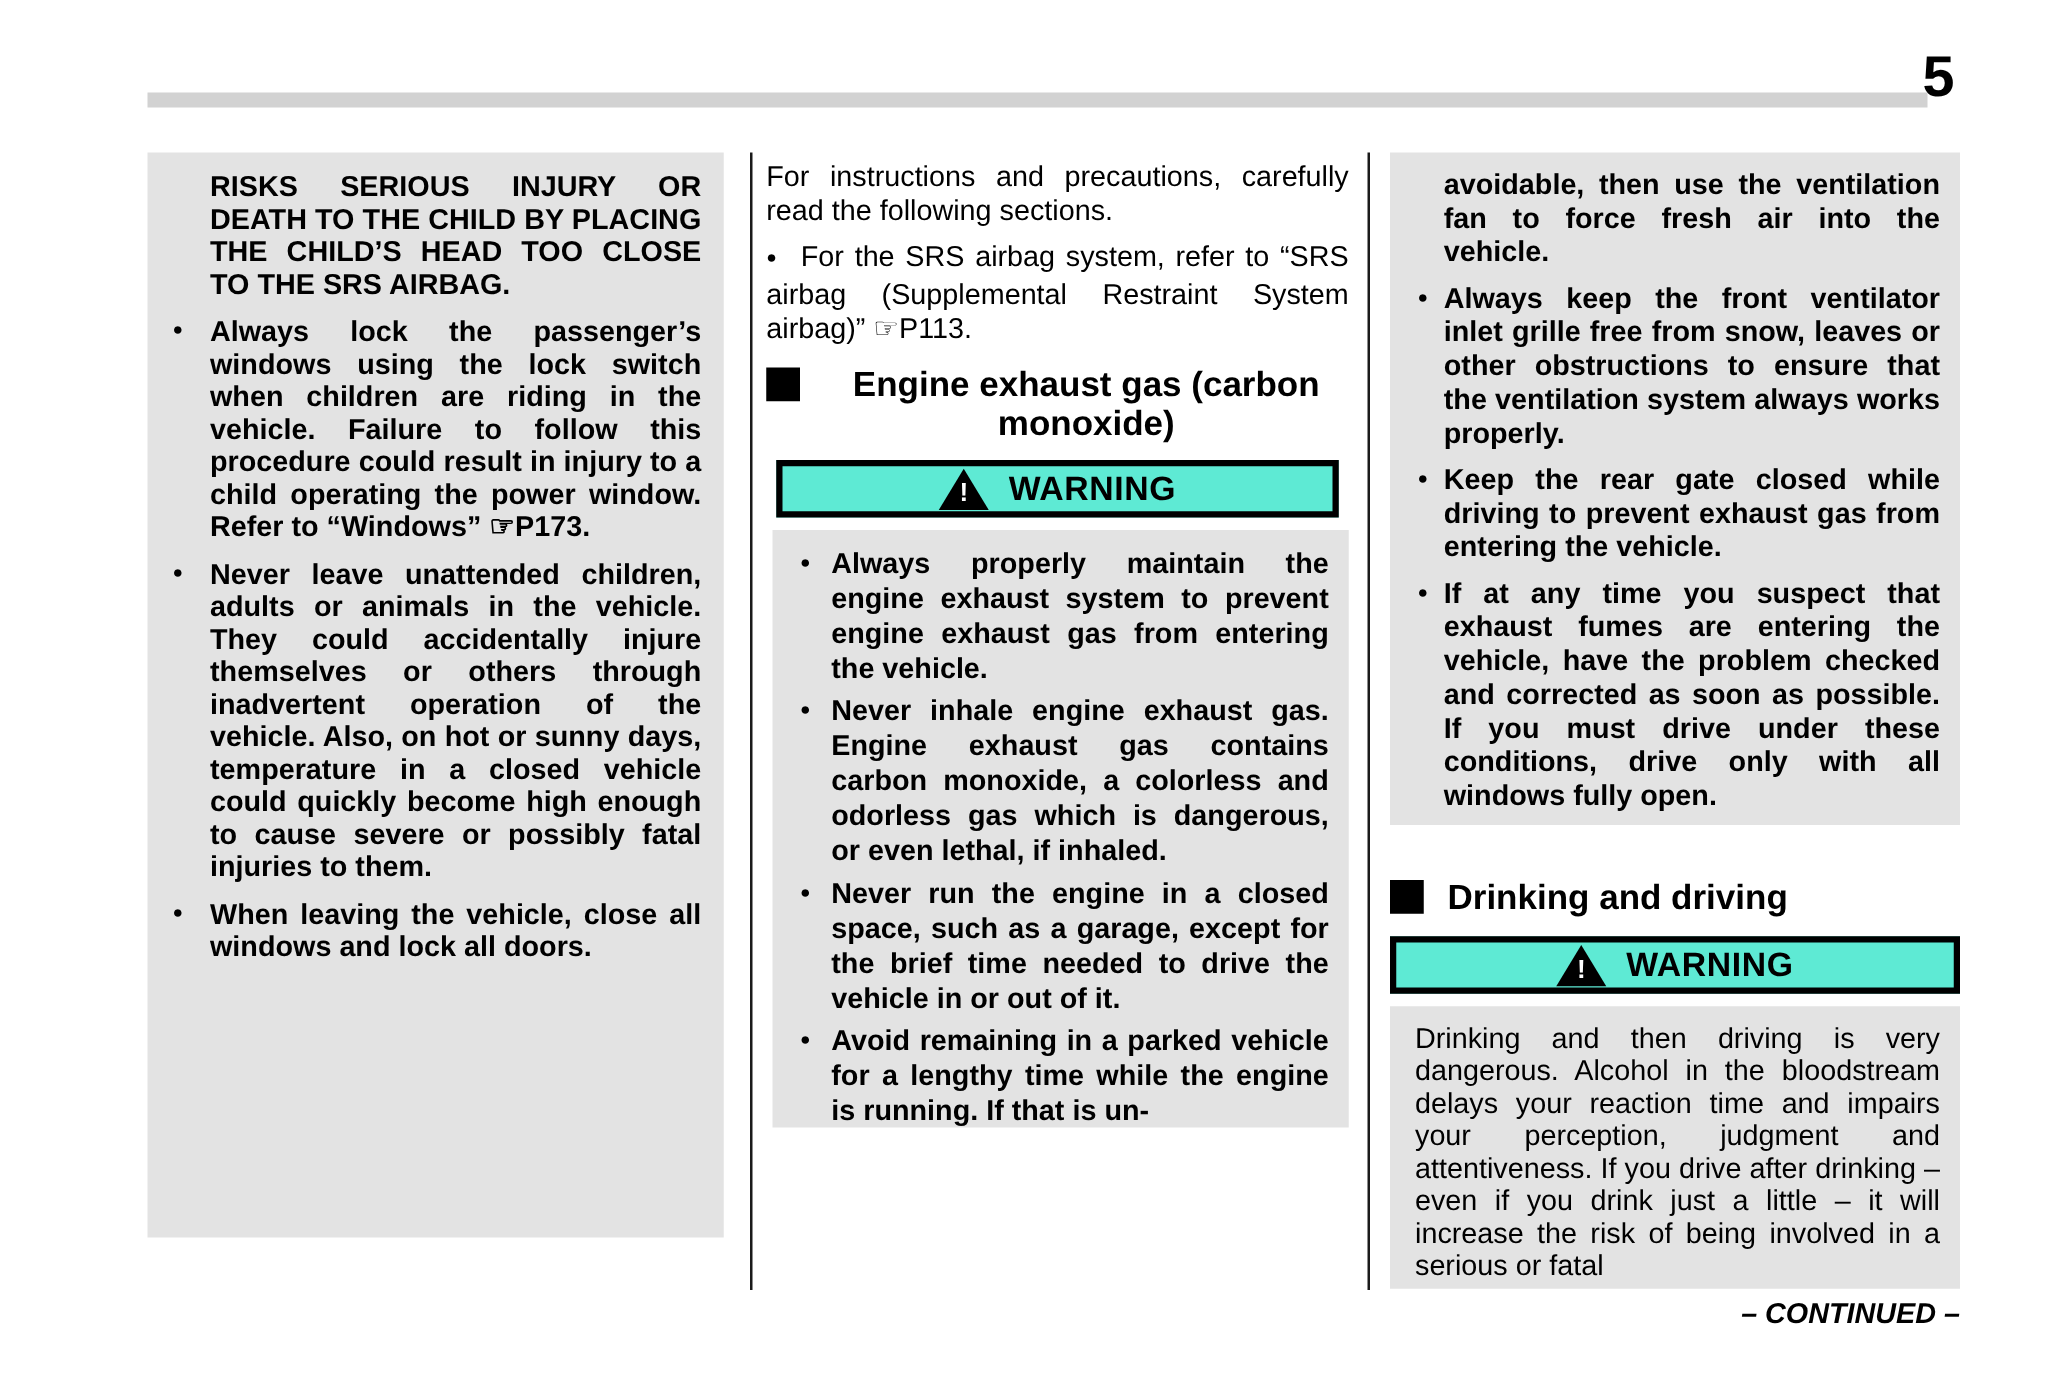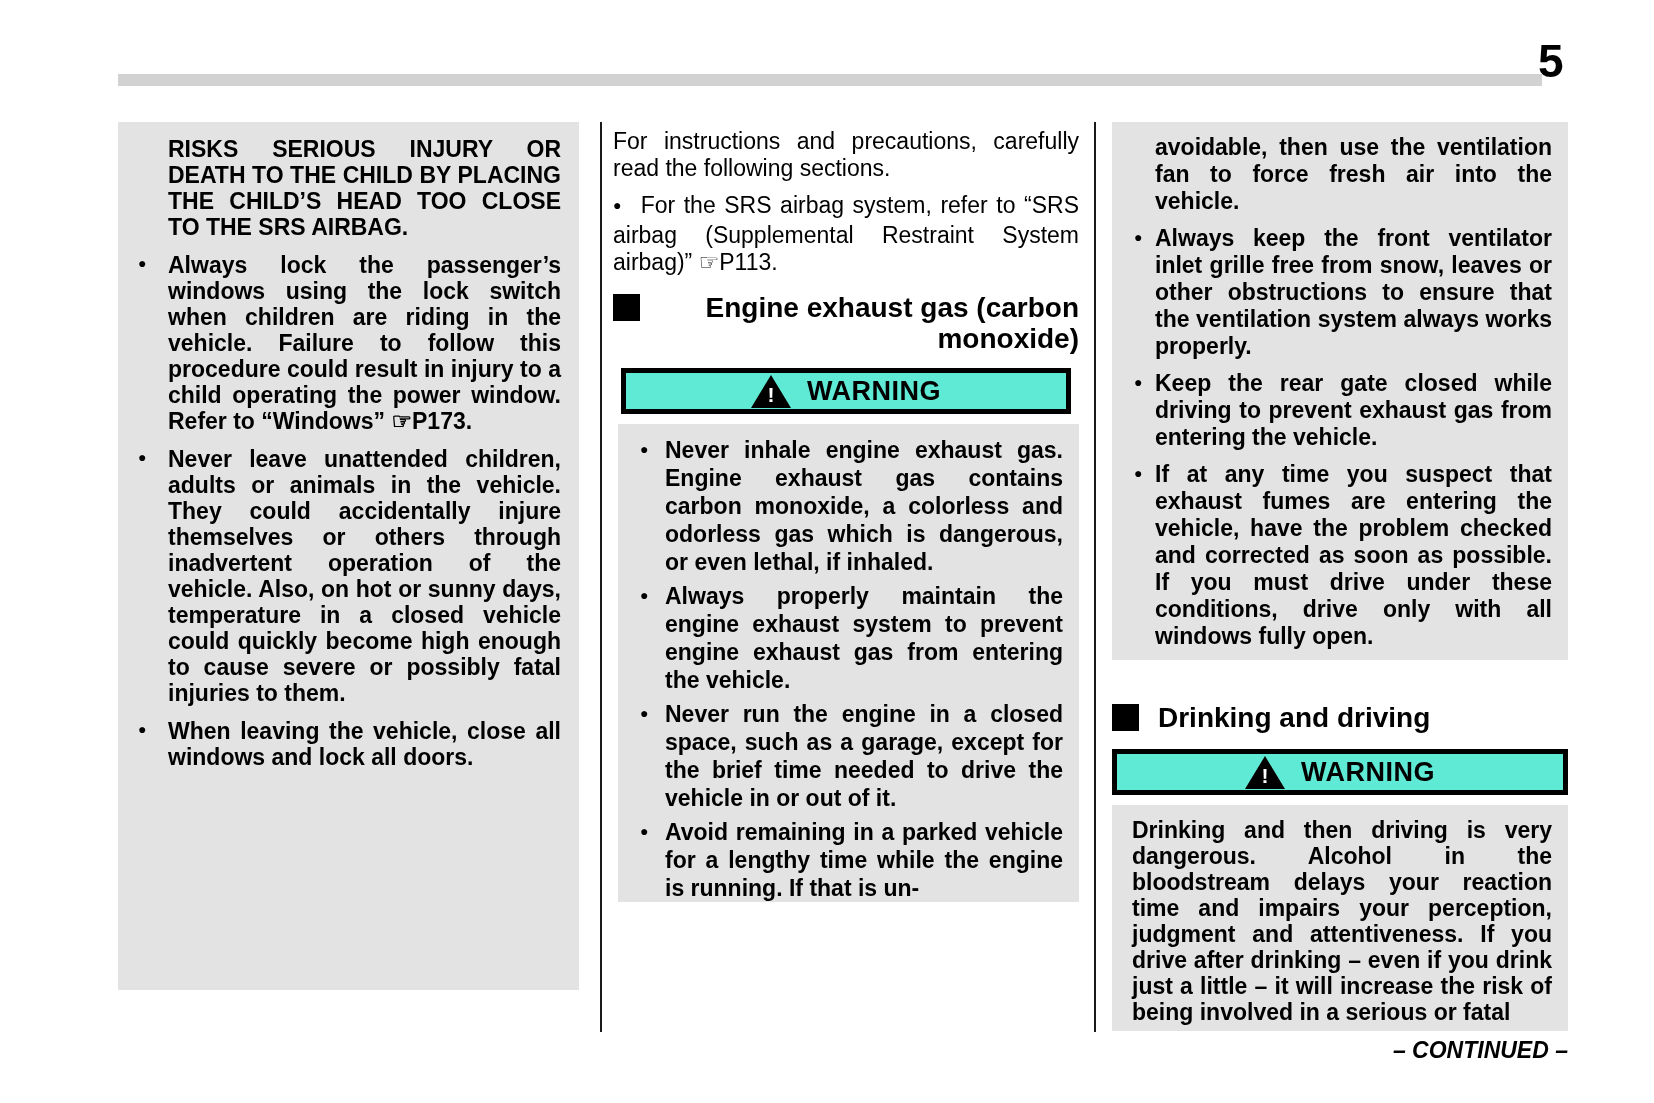--- a/index.html
+++ b/index.html
@@ -31,21 +31,21 @@
   p.bullet::before{
     content:"●";position:absolute;left:20px;top:4px;font-size:14px;line-height:1;
   }
 
   
   .col-mid{left:613px;top:122px;width:466px;}
   .col-mid .intro{margin:6px 0 10px 0;font-size:23px;line-height:27px;text-align:justify;font-weight:normal;}
   .col-mid .ref{margin:0 0 10px 0;font-size:23px;line-height:27px;text-align:justify;font-weight:normal;}
   .ref::before{content:"●";font-size:14px;margin-right:17px;position:relative;top:-3px;}
 
-  .heading{margin:16px 0 0 0;display:flex;gap:19px;font-size:28px;line-height:31px;font-weight:bold;text-align:right;}
+  .heading{margin:16px 0 0 0;display:flex;gap:19px;font-size:28px;line-height:31px;font-weight:bold;text-align:center;}
   .heading .sq{flex:0 0 auto;width:27px;height:27px;background:#000;margin-top:2px;}
 
   .banner{
     height:46px;border:5px solid #000;background:#5eead4;box-sizing:border-box;
     display:flex;align-items:center;justify-content:center;gap:16px;
   }
   .banner-mid{margin:14px 0 0 8px;width:450px;}
   .banner-right{margin-top:16px;width:456px;}
   .banner .label{font-size:27px;font-weight:bold;letter-spacing:0.5px;}
   .tri{position:relative;width:40px;height:33px;display:inline-block;}
@@ -65,21 +65,21 @@
   .mid-body p{padding-left:47px;line-height:28px;margin-bottom:6px;}
   .mid-body p.bullet::before{left:22px;top:6px;}
 
   
   .col-right{left:1112px;top:122px;width:456px;}
   .right-body{width:456px;height:538px;padding:12px 16px 0 0;}
   .right-body p{padding-left:43px;line-height:27px;margin-bottom:10px;}
   .right-body p.bullet::before{left:22px;top:5px;}
   .heading-right{margin-top:42px;}
   .drink-body{margin-top:10px;width:456px;height:226px;padding:12px 16px 0 20px;}
-  .drink-body p{font-size:23px;line-height:26px;font-weight:bold;text-align:justify;margin:0;}
+  .drink-body p{font-size:23px;line-height:26px;font-weight:normal;text-align:justify;margin:0;}
   .continued{margin-top:6px;text-align:right;font-size:23px;font-weight:bold;font-style:italic;}
 </style>
 </head>
 <body>
 
 <div class="abs topbar"></div>
 <div class="abs page-number">5</div>
 
 <div class="abs divider d1"></div>
 <div class="abs divider d2"></div>
@@ -99,22 +99,22 @@
     <span class="sq"></span>
     <span>Engine exhaust gas (carbon monoxide)</span>
   </h2>
 
   <div class="banner banner-mid">
     <span class="tri"></span>
     <span class="label">WARNING</span>
   </div>
 
   <div class="gray warn-body mid-body">
+    <p class="bullet">Always properly maintain the engine exhaust system to prevent engine exhaust gas from entering the vehicle.</p>
     <p class="bullet">Never inhale engine exhaust gas. Engine exhaust gas contains carbon monoxide, a colorless and odorless gas which is dangerous, or even lethal, if inhaled.</p>
-    <p class="bullet">Always properly maintain the engine exhaust system to prevent engine exhaust gas from entering the vehicle.</p>
     <p class="bullet">Never run the engine in a closed space, such as a garage, except for the brief time needed to drive the vehicle in or out of it.</p>
     <p class="bullet">Avoid remaining in a parked vehicle for a lengthy time while the engine is running. If that is un-</p>
   </div>
 </section>
 
 <section class="abs col-right">
   <div class="gray warn-body right-body">
     <p>avoidable, then use the ventilation fan to force fresh air into the vehicle.</p>
     <p class="bullet">Always keep the front ventilator inlet grille free from snow, leaves or other obstructions to ensure that the ventilation system always works properly.</p>
     <p class="bullet">Keep the rear gate closed while driving to prevent exhaust gas from entering the vehicle.</p>

